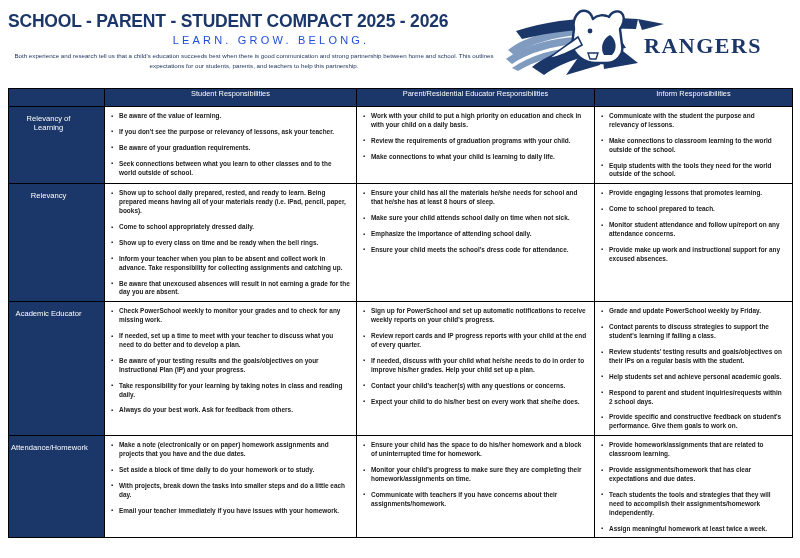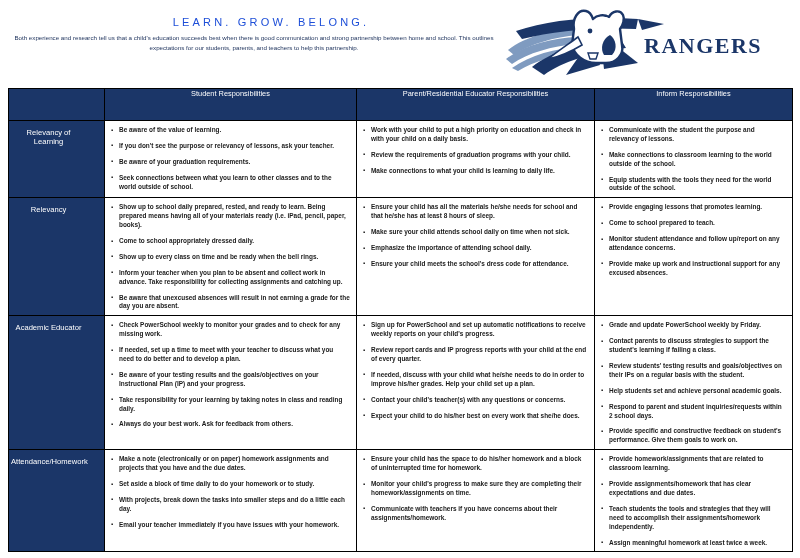--- a/index.html
+++ b/index.html
@@ -80,21 +80,21 @@
     border: 1.4px solid #000000;
     vertical-align: top;
     padding: 0;
   }
   thead th {
     background: #1b3668;
     color: #ffffff;
     font-size: 7.4px;
     font-weight: normal;
     text-align: center;
-    height: 32px;
+    height: 18px;
     padding: 4px 2px 3px 2px;
     vertical-align: middle;
   }
   th.blank-head { background: #1b3668; }
 
   td.row-label {
     background: #1b3668;
     color: #ffffff;
     font-size: 7.6px;
     text-align: center;
@@ -131,20 +131,21 @@
     color: #1a1a1a;
   }
 </style>
 </head>
 <body>
 
 <div id="page">
 
   <div class="header">
     <div class="header-left">
+      <div class="doc-title">SCHOOL - PARENT - STUDENT COMPACT 2025 - 2026</div>
       <div class="doc-tagline">LEARN. GROW. BELONG.</div>
       <div class="doc-intro">Both experience and research tell us that a child's education succeeds best when there is good communication and strong partnership between home and school.  This outlines expectations for our students, parents, and teachers to help this partnership.</div>
     </div>
 
     <div class="logo-wrap">
       <svg class="logo-svg" width="296" height="76" viewBox="0 0 296 76">
 
         <g>
           <path d="M16 45 C34 31, 62 24, 88 23 L86 30 C62 32, 38 39, 22 50 Z" fill="#7f9bc0"></path>
           <path d="M14 54 C32 40, 60 33, 86 32 L84 39 C60 41, 36 48, 20 59 Z" fill="#7f9bc0"></path>

